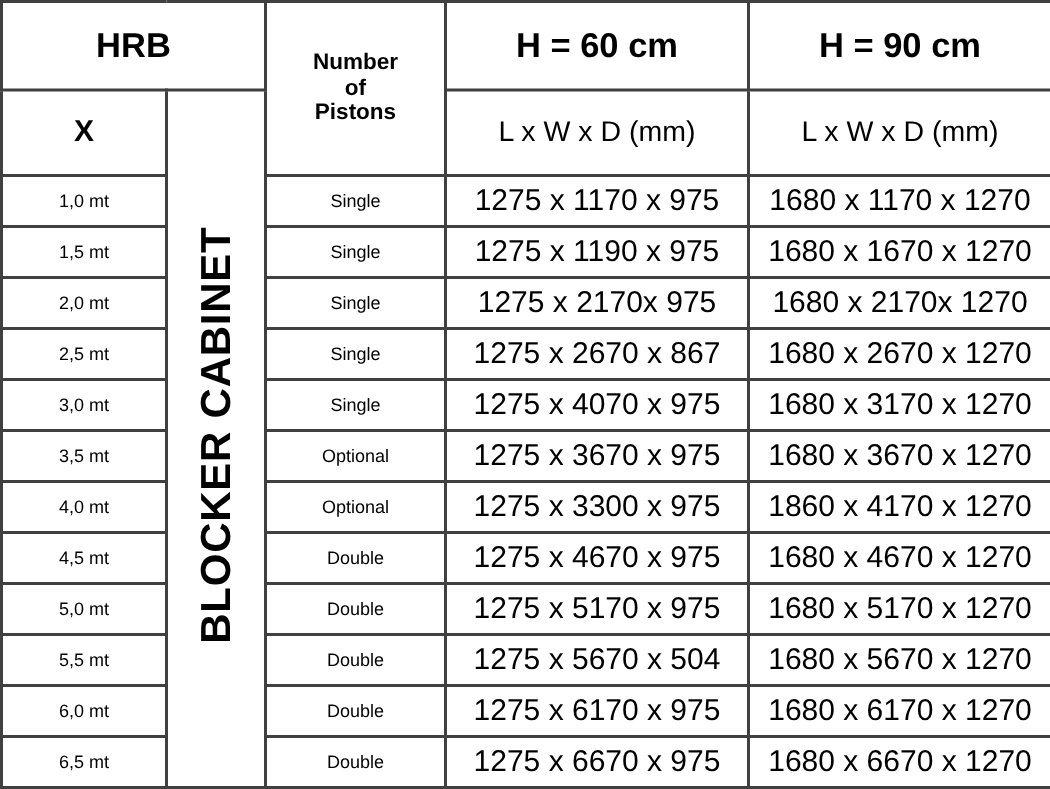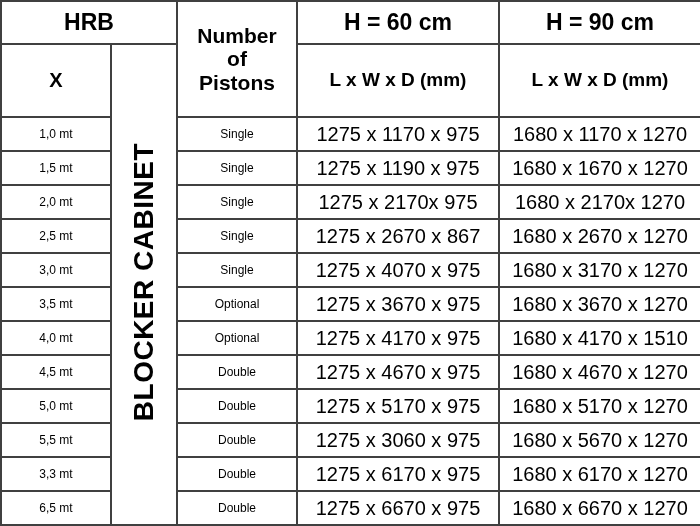--- a/index.html
+++ b/index.html
@@ -38,21 +38,21 @@
     font-size: 23px;
     font-weight: bold;
     line-height: 1.08;
   }
   .hdr-x {
     font-size: 20px;
     font-weight: bold;
   }
   .hdr-lwd {
     font-size: 19px;
-    font-weight: bold;
+    font-weight: normal;
   }
   .cell {
     font-size: 12px;
     font-weight: normal;
     height: 32px;
   }
   .cell-dim {
     font-size: 20px;
   }
   .cab-cell {
@@ -63,21 +63,21 @@
     writing-mode: vertical-rl;
     transform: rotate(180deg);
     font-size: 28px;
     font-weight: bold;
     letter-spacing: 0.5px;
     white-space: nowrap;
     display: inline-block;
     line-height: 1;
   }
   .hdr-num-of-pistons {
-    font-size: 21px;
+    font-size: 15px;
     font-weight: bold;
     line-height: 1.12;
     padding: 4px 2px;
   }
 </style>
 </head>
 <body>
 
 <table class="spec">
   <colgroup>
@@ -139,43 +139,43 @@
     </tr>
     <tr>
       <td class="cell">3,5 mt</td>
       <td class="cell">Optional</td>
       <td class="cell cell-dim">1275 x 3670 x 975</td>
       <td class="cell cell-dim">1680 x 3670 x 1270</td>
     </tr>
     <tr>
       <td class="cell">4,0 mt</td>
       <td class="cell">Optional</td>
-      <td class="cell cell-dim">1275 x 4170 x 975</td>
-      <td class="cell cell-dim">1680 x 4170 x 1510</td>
+      <td class="cell cell-dim">1275 x 3300 x 975</td>
+      <td class="cell cell-dim">1860 x 4170 x 1270</td>
     </tr>
     <tr>
       <td class="cell">4,5 mt</td>
       <td class="cell">Double</td>
       <td class="cell cell-dim">1275 x 4670 x 975</td>
       <td class="cell cell-dim">1680 x 4670 x 1270</td>
     </tr>
     <tr>
       <td class="cell">5,0 mt</td>
       <td class="cell">Double</td>
       <td class="cell cell-dim">1275 x 5170 x 975</td>
       <td class="cell cell-dim">1680 x 5170 x 1270</td>
     </tr>
     <tr>
       <td class="cell">5,5 mt</td>
       <td class="cell">Double</td>
-      <td class="cell cell-dim">1275 x 3060 x 975</td>
+      <td class="cell cell-dim">1275 x 5670 x 504</td>
       <td class="cell cell-dim">1680 x 5670 x 1270</td>
     </tr>
     <tr>
-      <td class="cell">3,3 mt</td>
+      <td class="cell">6,0 mt</td>
       <td class="cell">Double</td>
       <td class="cell cell-dim">1275 x 6170 x 975</td>
       <td class="cell cell-dim">1680 x 6170 x 1270</td>
     </tr>
     <tr>
       <td class="cell">6,5 mt</td>
       <td class="cell">Double</td>
       <td class="cell cell-dim">1275 x 6670 x 975</td>
       <td class="cell cell-dim">1680 x 6670 x 1270</td>
     </tr>

